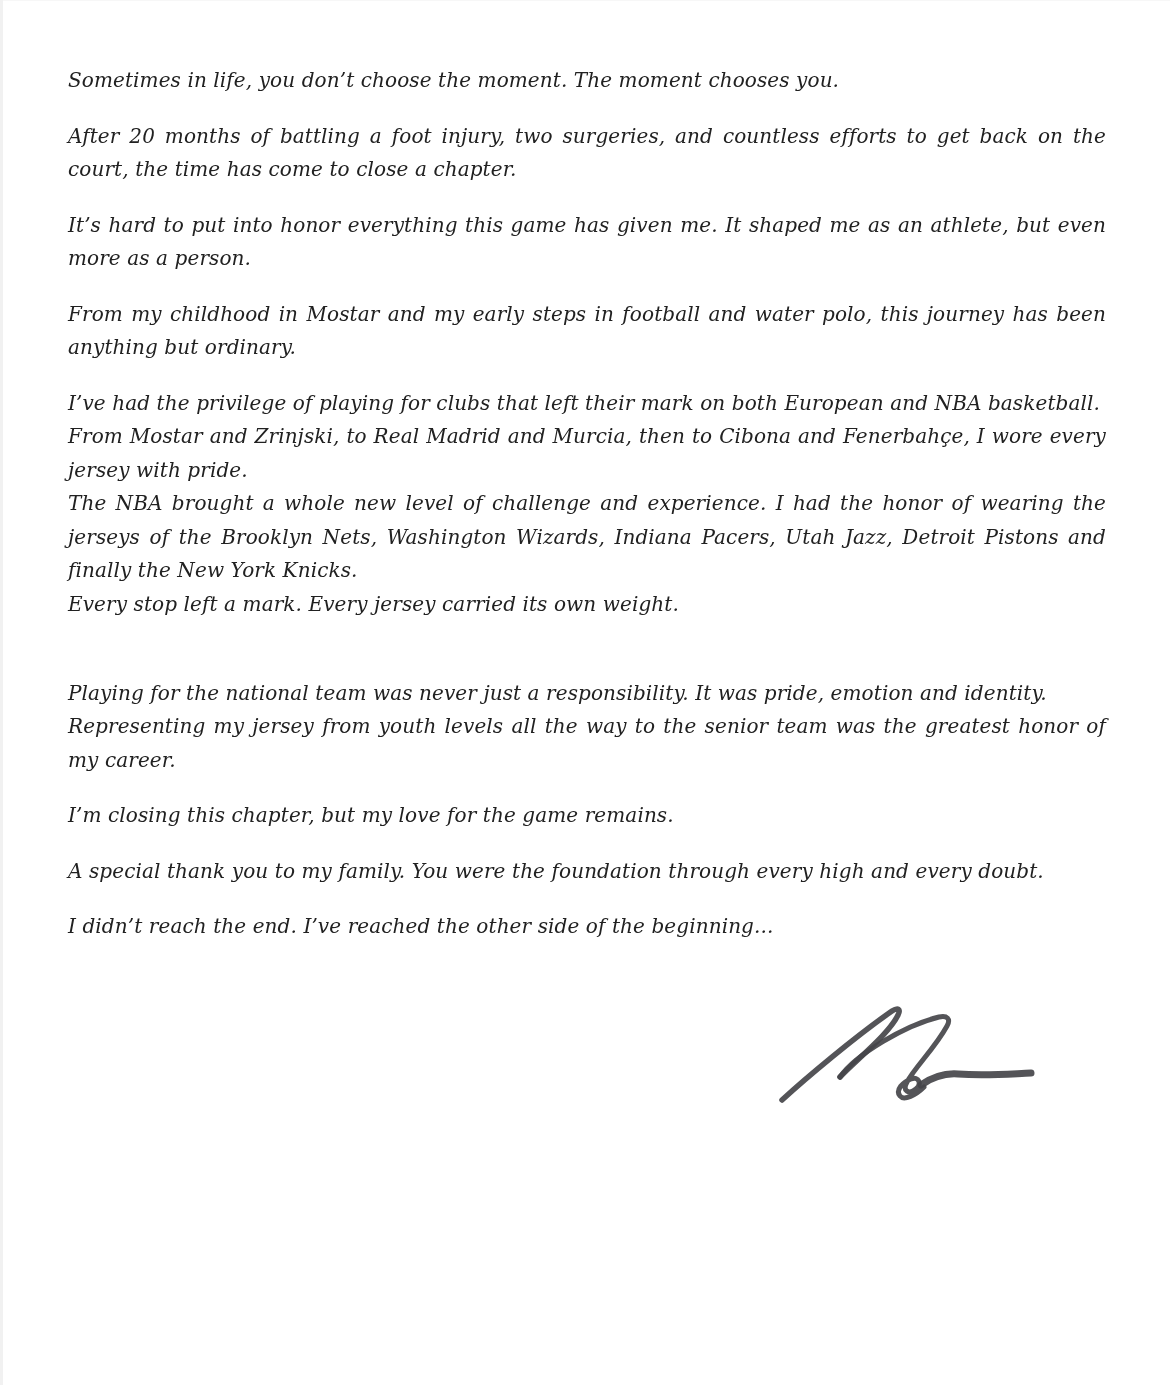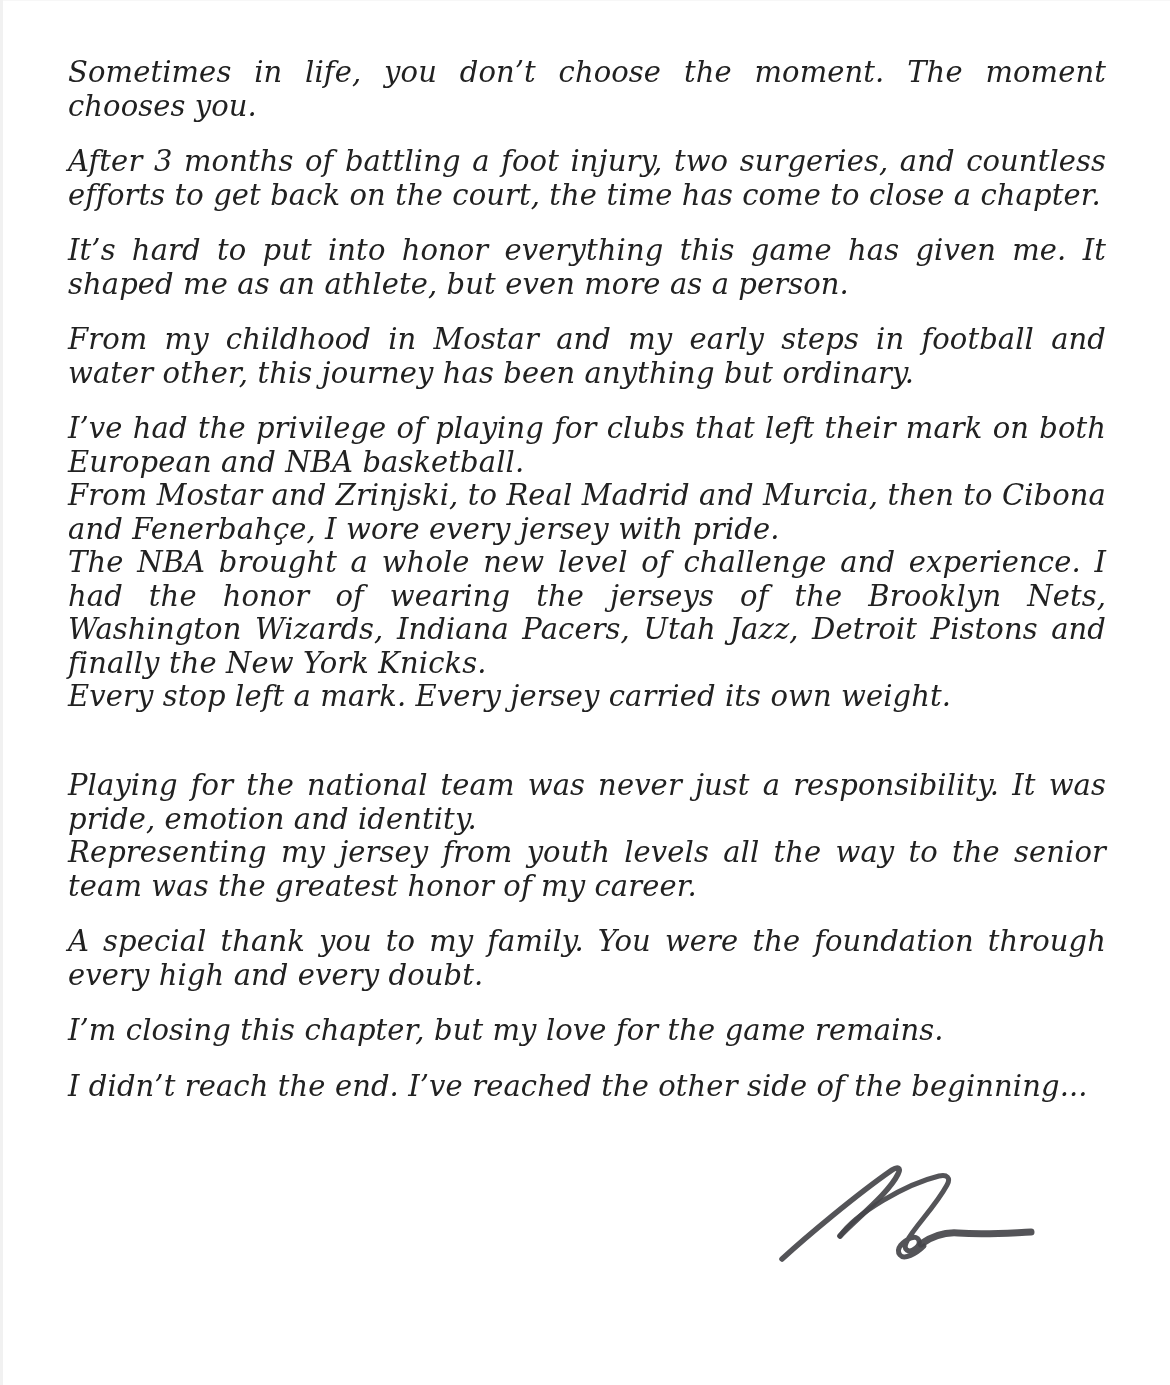--- a/index.html
+++ b/index.html
@@ -16,25 +16,25 @@
   }
   .page {
     box-sizing: border-box;
     width: 1170px;
     height: 1385px;
     padding: 56px 64px 40px 68px;
   }
   .letter-body p {
     font-family: "DejaVu Serif", "Liberation Serif", serif;
     font-style: italic;
-    font-size: 29px;
+    font-size: 20px;
     line-height: 33.5px;
     color: #212121;
     text-align: justify;
-    margin: 0 0 22px 0;
+    margin: 8px 0 22px 0;
     letter-spacing: 0.1px;
   }
   .signature-wrap {
     margin-top: 44px;
     display: flex;
     justify-content: flex-end;
     padding-right: 62px;
   }
   .signature-wrap svg {
     display: block;
@@ -47,27 +47,27 @@
     opacity: 0.92;
   }
 </style>
 </head>
 <body>
 
 <main class="page">
 
   <div class="letter-body" id="letter-body">
       <p><span>Sometimes in life, you don’t choose the moment. The moment chooses you.</span></p>
-      <p><span>After 3 months of battling a foot injury, two surgeries, and countless efforts to get back on the court, the time has come to close a chapter.</span></p>
+      <p><span>After 20 months of battling a foot injury, two surgeries, and countless efforts to get back on the court, the time has come to close a chapter.</span></p>
       <p><span>It’s hard to put into honor everything this game has given me. It shaped me as an athlete, but even more as a person.</span></p>
-      <p><span>From my childhood in Mostar and my early steps in football and water other, this journey has been anything but ordinary.</span></p>
+      <p><span>From my childhood in Mostar and my early steps in football and water polo, this journey has been anything but ordinary.</span></p>
       <p><span>I’ve had the privilege of playing for clubs that left their mark on both European and NBA basketball.</span><br><span>From Mostar and Zrinjski, to Real Madrid and Murcia, then to Cibona and Fenerbahçe, I wore every jersey with pride.</span><br><span>The NBA brought a whole new level of challenge and experience. I had the honor of wearing the jerseys of the Brooklyn Nets, Washington Wizards, Indiana Pacers, Utah Jazz, Detroit Pistons and finally the New York Knicks.</span><br><span>Every stop left a mark. Every jersey carried its own weight.</span></p>
       <p><br><span>Playing for the national team was never just a responsibility. It was pride, emotion and identity.</span><br><span>Representing my jersey from youth levels all the way to the senior team was the greatest honor of my career.</span></p>
+      <p><span>I’m closing this chapter, but my love for the game remains.</span></p>
       <p><span>A special thank you to my family. You were the foundation through every high and every doubt.</span></p>
-      <p><span>I’m closing this chapter, but my love for the game remains.</span></p>
       <p><span>I didn’t reach the end. I’ve reached the other side of the beginning...</span></p>
     </div>
 
   <div class="signature-wrap">
     <svg width="300" height="140" viewBox="0 0 300 140" aria-hidden="true">
 
       <path class="sig-stroke" stroke-width="5.5" d="M 38,112 C 62,90 112,48 148,23 C 154,19 157,21 154,27 C 145,46 112,72 96,89"></path>
 
       <path class="sig-stroke" stroke-width="5" d="M 96,89 C 112,66 162,37 195,29 C 203,27 207,31 203,38 C 191,60 171,79 163,94 C 158,103 165,107 172,101 C 178,96 175,88 167,91 C 159,94 151,102 156,108 C 160,113 172,107 180,99"></path>
 

